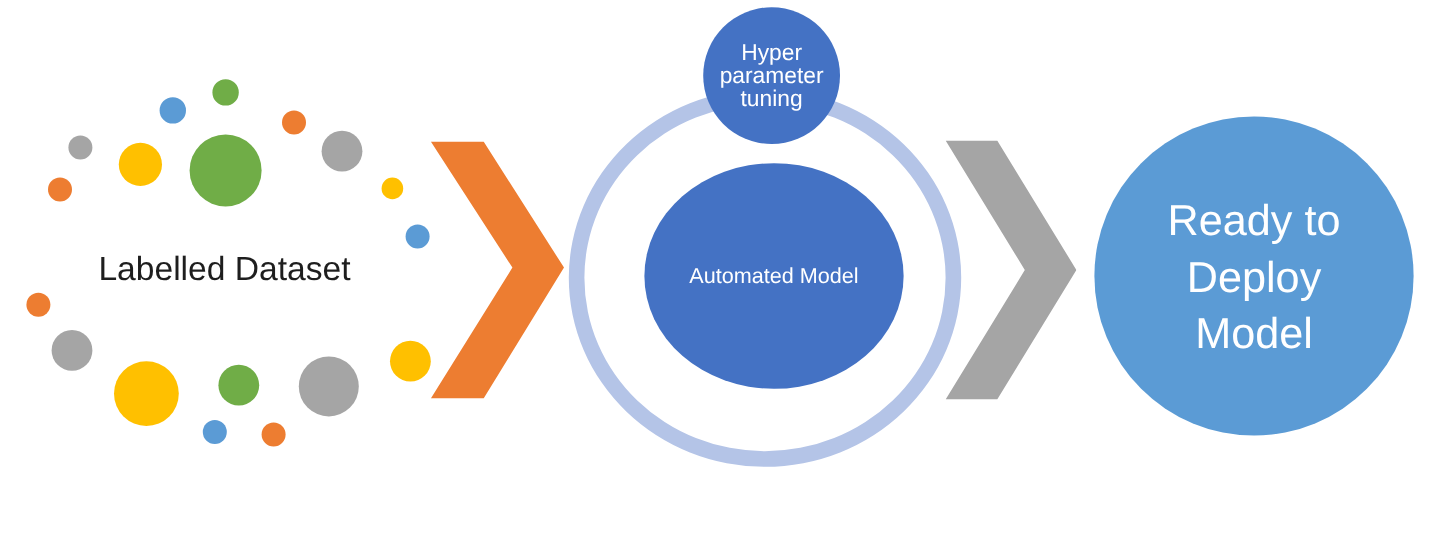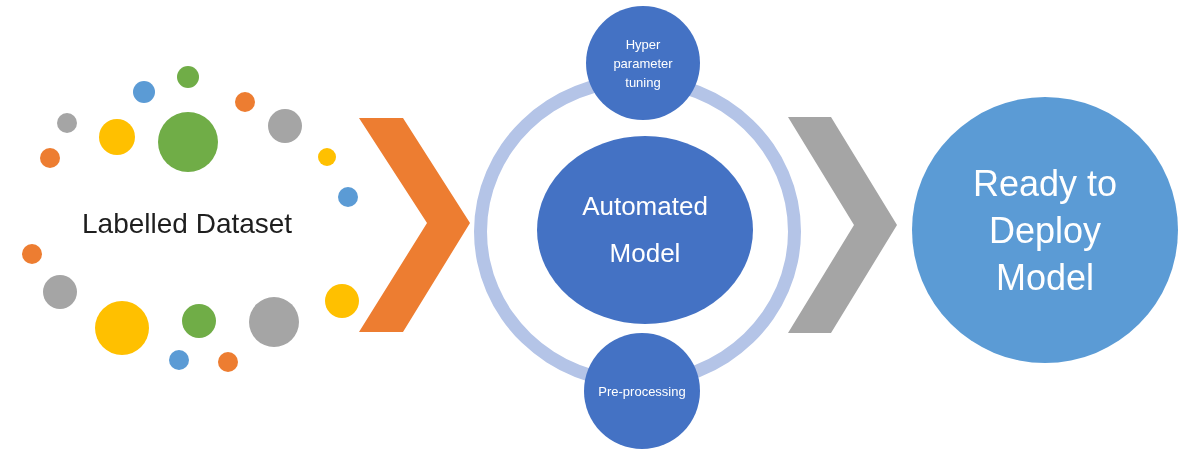--- a/index.html
+++ b/index.html
@@ -31,24 +31,24 @@
   .ring {
     position: absolute;
     left: 474px; top: 74px;
     width: 327px; height: 315px;
     border: 13px solid var(--ring);
     border-radius: 50%;
     box-sizing: border-box;
     background: transparent;
   }
   .model-circle { left: 537px; top: 136px; width: 216px; height: 188px; background: var(--dark-blue); }
-  .model-circle .txt { font-size: 26px; line-height: 47px; width: 170px; }
+  .model-circle .txt { font-size: 18px; line-height: 35px; width: 170px; }
   .hyper-circle { left: 586px; top: 6px; width: 114px; height: 114px; background: var(--dark-blue); }
   .pre-circle   { left: 584px; top: 333px; width: 116px; height: 116px; background: var(--dark-blue); }
-  .satellite .txt { font-size: 13px; line-height: 19px; width: 92px; }
+  .satellite .txt { font-size: 19px; line-height: 19px; width: 92px; }
   .deploy-circle { left: 912px; top: 97px; width: 266px; height: 266px; background: var(--blue); }
   .deploy-circle .txt { font-size: 36px; line-height: 47px; width: 192px; }
   .chevron { position: absolute; display: block; }
   .fill-orange polygon { fill: var(--orange); }
   .fill-gray polygon { fill: var(--gray); }
 </style>
 </head>
 <body>
 
 <div class="canvas">
@@ -82,23 +82,20 @@
   <div class="ring"></div>
 
   <div class="circle model-circle">
     <span class="txt">Automated Model</span>
   </div>
 
   <div class="circle satellite hyper-circle">
     <span class="txt">Hyper parameter tuning</span>
   </div>
 
-  <div class="circle satellite pre-circle">
-    <span class="txt">Pre-processing</span>
-  </div>
 
   <svg class="chevron fill-gray" style="left:788px; top:117px;" width="109" height="216" viewBox="0 0 109 216">
     <polygon points="0,0 43,0 109,108 43,216 0,216 66,108"></polygon>
   </svg>
 
   <div class="circle deploy-circle">
     <span class="txt">Ready to Deploy Model</span>
   </div>
 
 </div>

